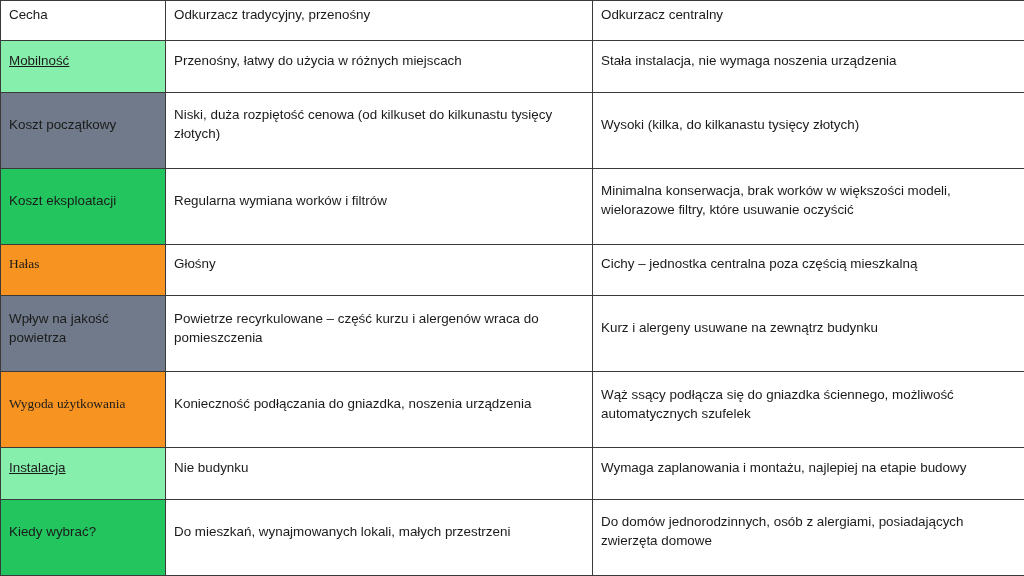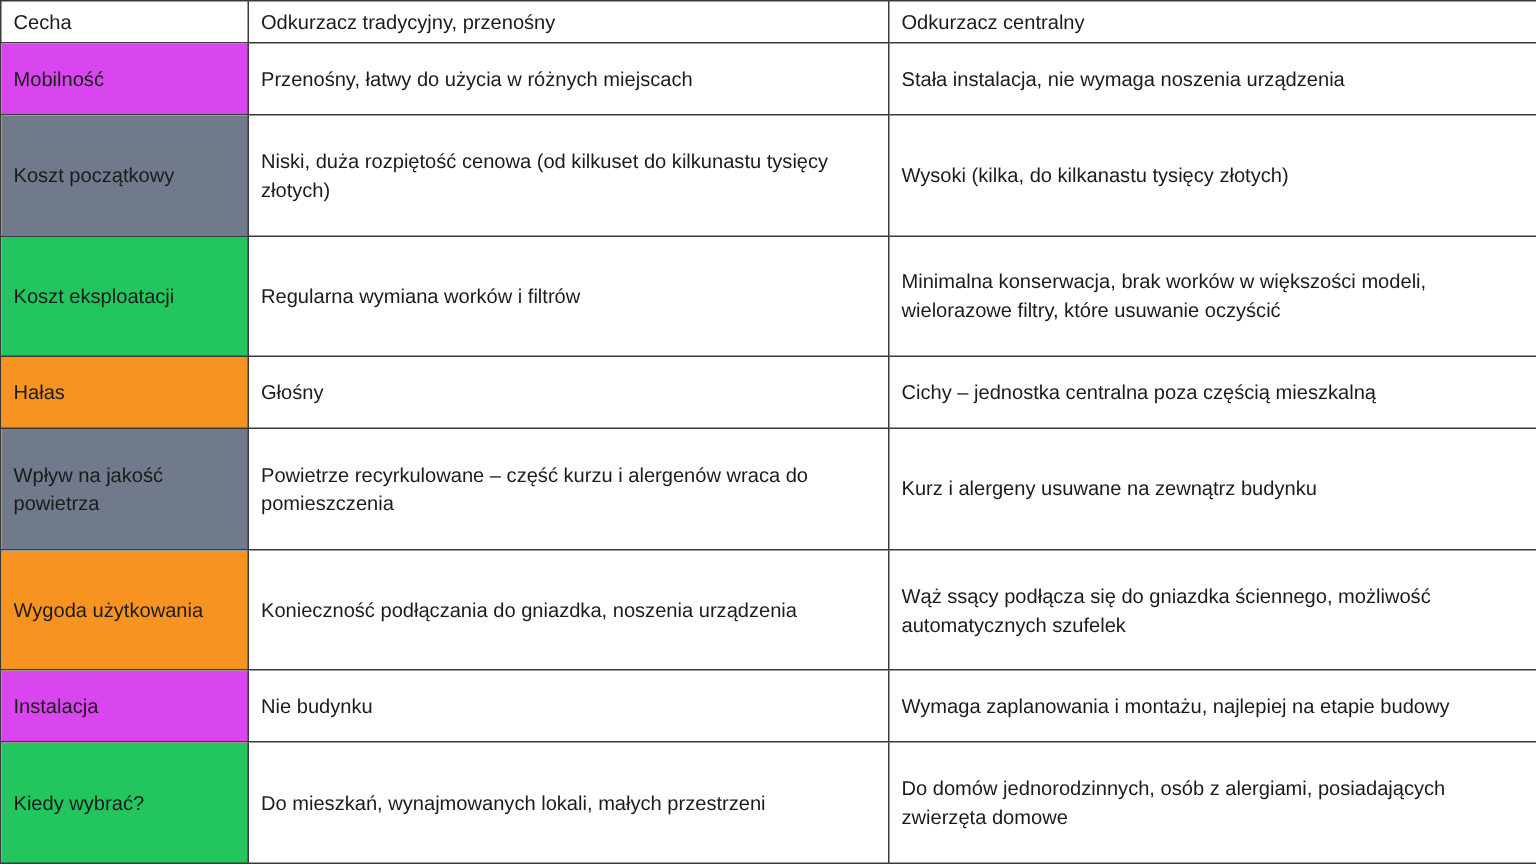--- a/index.html
+++ b/index.html
@@ -19,21 +19,21 @@
     background: #ffffff;
   }
   #comparison-table col.c-feature { width: 165px; }
   #comparison-table col.c-trad    { width: 427px; }
   #comparison-table col.c-central { width: 432px; }
 
   #comparison-table td,
   #comparison-table th {
     border: 1.6px solid #3a3a3a;
     vertical-align: middle;
-    padding: 4px 7px 4px 8px;
+    padding: 4px 7px 16px 8px;
     font-size: 13.4px;
     line-height: 1.42;
     color: #1b1b1b;
     font-weight: normal;
     text-align: left;
     overflow: hidden;
     margin-left: 13px;
   }
 
   
@@ -46,24 +46,24 @@
     padding-bottom: 2px;
   }
 
   
   td.feature-cell {
     font-weight: bold;
     font-size: 13.4px;
     color: #111111;
     padding-left: 8px;
   }
-  td.feature-cell.sw-blue   { background: #d946ef; color: #10243a; }
+  td.feature-cell.sw-blue   { background: #86efac; color: #10243a; text-decoration: underline; }
   td.feature-cell.sw-gray   { background: #707A8A; color: #111111; }
   td.feature-cell.sw-light  { background: #22c55e; color: #111111; }
-  td.feature-cell.sw-orange { background: #F79421; color: #241000; }
+  td.feature-cell.sw-orange { background: #F79421; color: #241000; font-family: Liberation Serif, serif; }
 
   td.value-cell { background: #ffffff; }
 </style>
 </head>
 <body>
 
 <table id="comparison-table">
   <colgroup>
     <col class="c-feature">
     <col class="c-trad">

